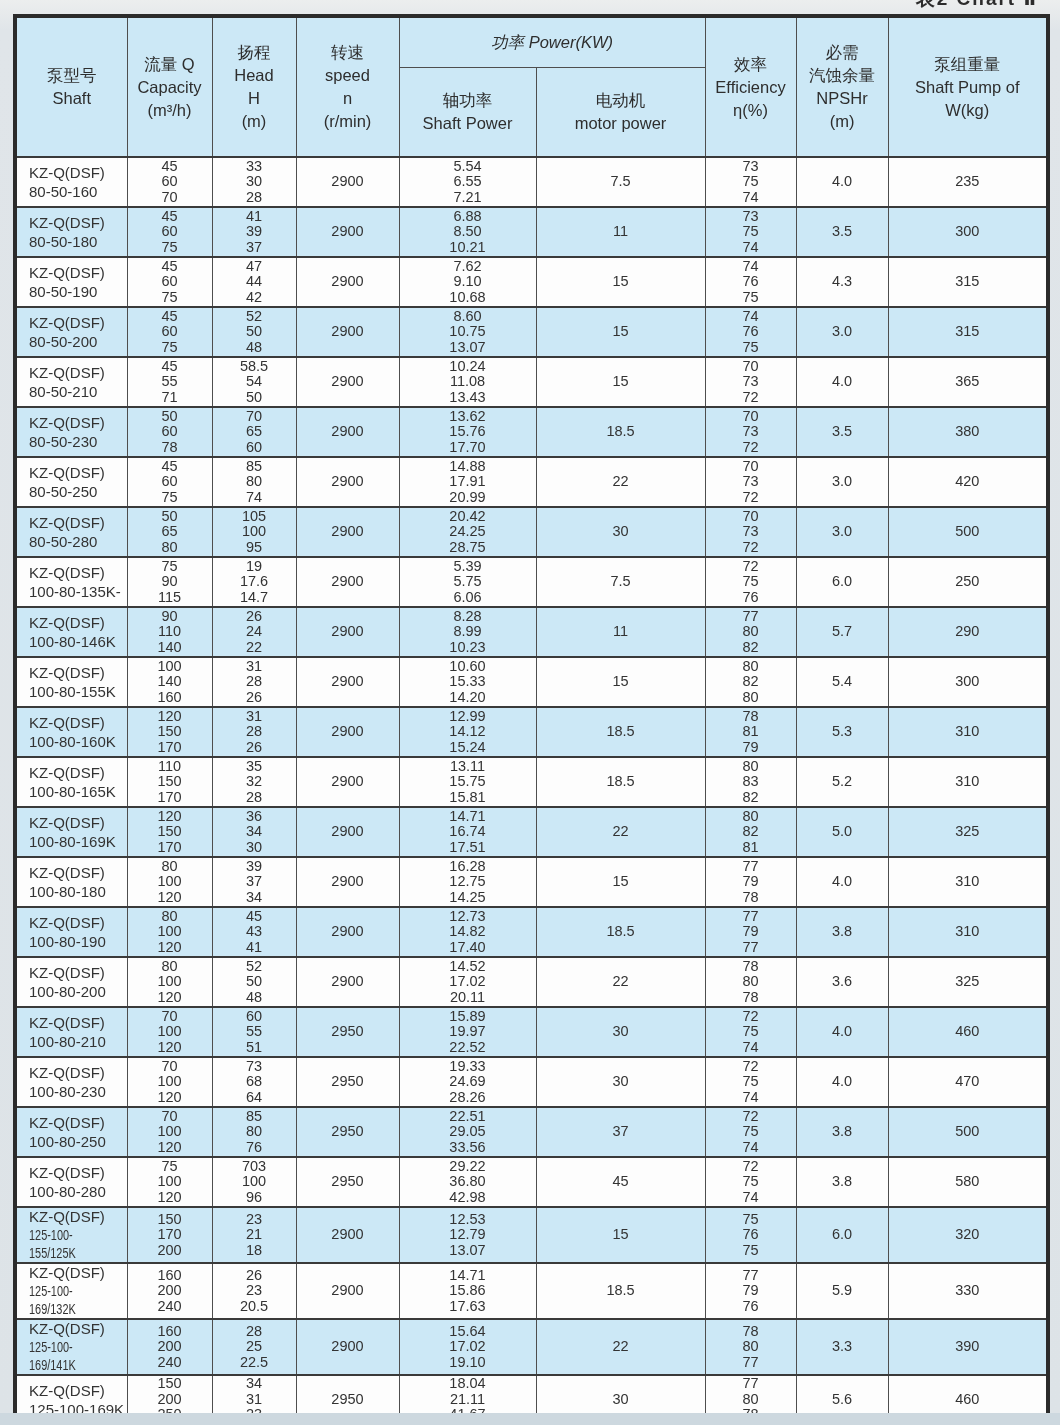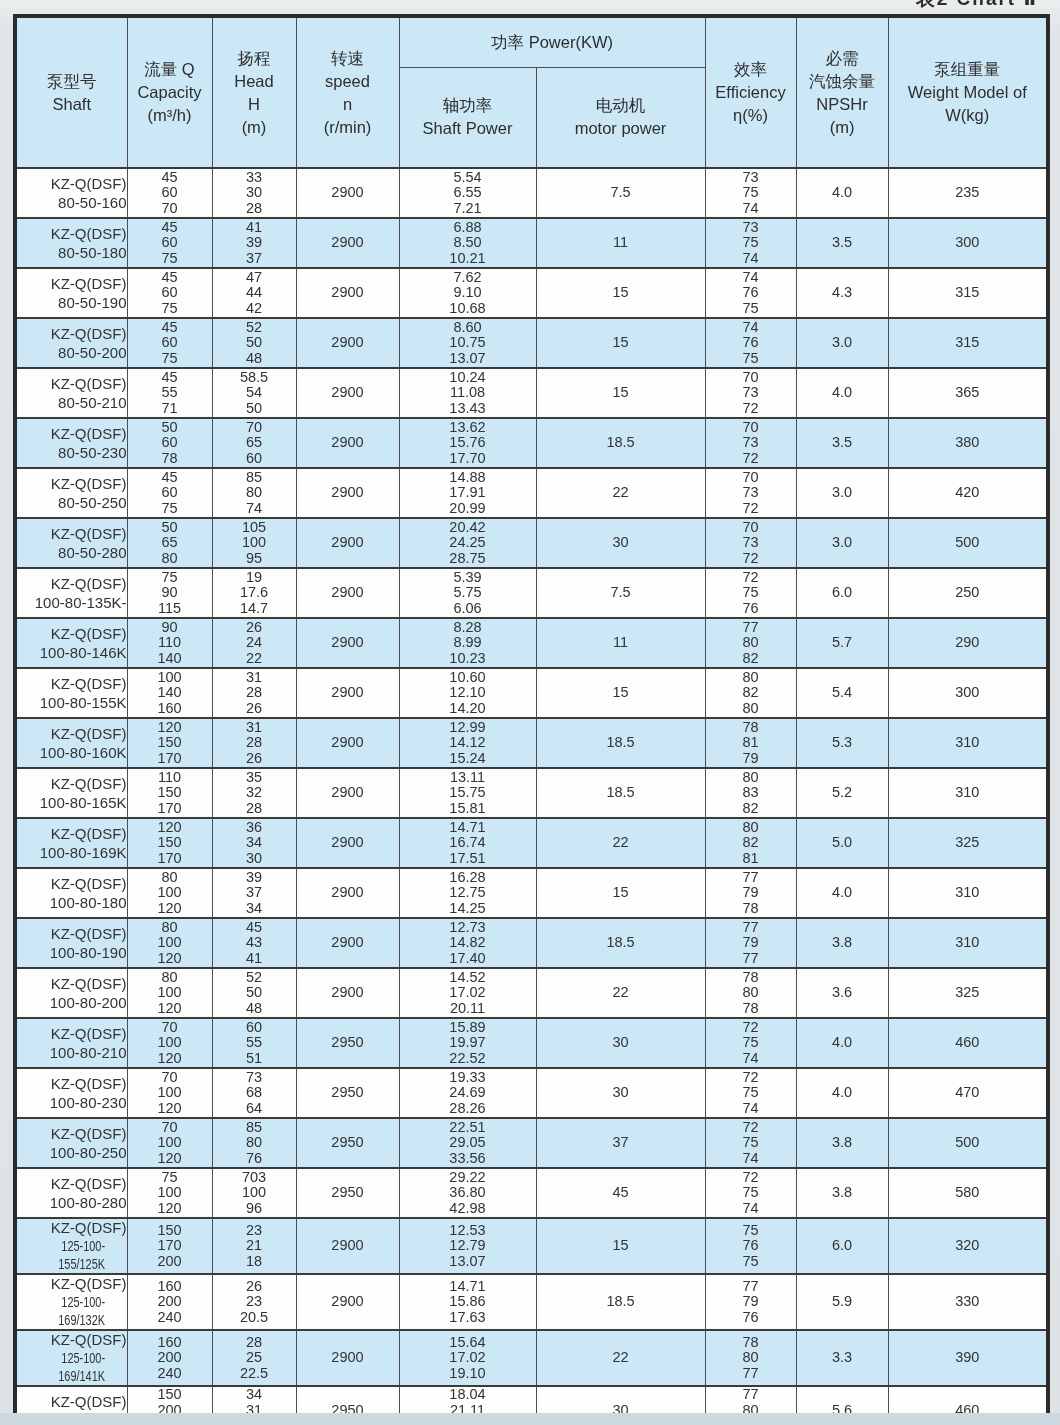--- a/index.html
+++ b/index.html
@@ -45,30 +45,30 @@
     white-space: pre-line;
   }
   thead th {
     background: #cce8f6;
     font-weight: normal;
     font-size: 16.5px;
     line-height: 23px;
     color: #2e2e2e;
   }
   thead tr.tier-1 th { height: 51px; }
-  thead tr.tier-2 th { height: 101px; }
+  thead tr.tier-2 th { height: 90px; }
   tbody tr { height: 50px; }
   tbody td {
     font-size: 14.5px;
     line-height: 15.6px;
   }
   tbody tr.plain td { background: #fdfdfd; }
   tbody tr.shaded td { background: #cce8f6; }
   td.cell-model {
-    text-align: right;
+    text-align: left;
     padding-left: 12px;
     font-size: 15px;
     line-height: 19px;
   }
   td.cell-model.condensed {
     line-height: 18px;
   }
   td.cell-model.condensed .m2 {
     display: inline-block;
     transform: scaleX(0.78);
@@ -111,30 +111,30 @@
 Capacity
 (m³/h)</th>
         <th rowspan="2">扬程
 Head
 H
 (m)</th>
         <th rowspan="2">转速
 speed
 n
 (r/min)</th>
-        <th colspan="2" style="border-bottom:1px solid #4e4e4e;">功率 Power(KW)</th>
+        <th colspan="2" style="border-bottom:1px solid #4e4e4e;font-style:italic;">功率 Power(KW)</th>
         <th rowspan="2">效率
 Efficiency
 η(%)</th>
         <th rowspan="2">必需
 汽蚀余量
 NPSHr
 (m)</th>
         <th rowspan="2">泵组重量
-Weight Model of
+Shaft Pump of
 W(kg)</th>
       </tr>
       <tr class="tier-2">
         <th style="border-top:1px solid #4e4e4e;">轴功率
 Shaft Power</th>
         <th style="border-top:1px solid #4e4e4e;">电动机
 motor power</th>
       </tr>
     </thead>
     <tbody>
@@ -342,21 +342,21 @@
       <td class="cell-model">KZ-Q(DSF)
 100-80-155K</td>
       <td class="cell-q">100
 140
 160</td>
       <td class="cell-h">31
 28
 26</td>
       <td class="cell-n">2900</td>
       <td class="cell-shaft">10.60
-12.10
+15.33
 14.20</td>
       <td class="cell-motor">15</td>
       <td class="cell-eff">80
 82
 80</td>
       <td class="cell-npshr">5.4</td>
       <td class="cell-weight">300</td>
     </tr>
         <tr class="shaded">
       <td class="cell-model">KZ-Q(DSF)

